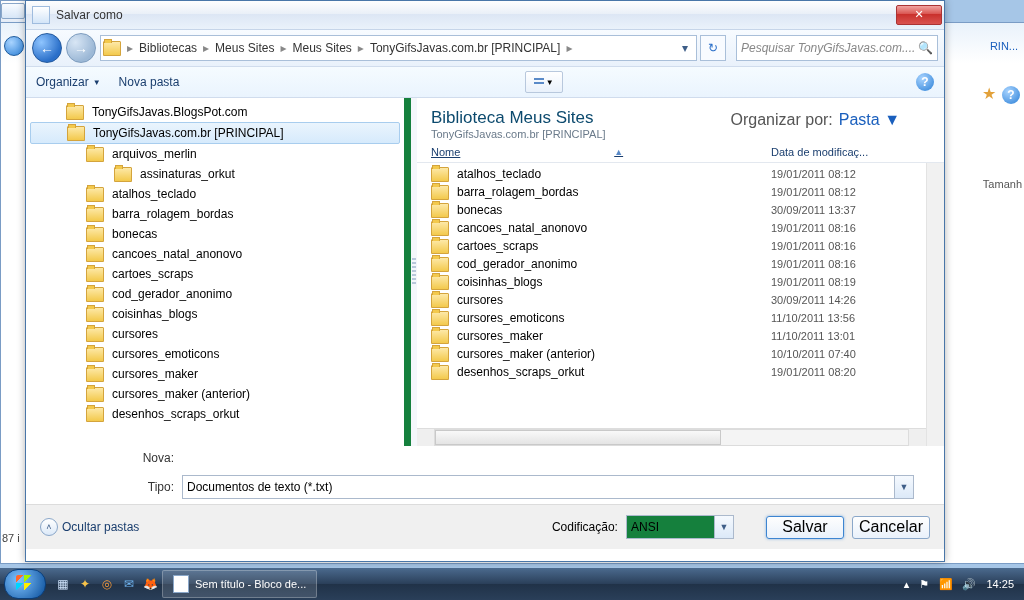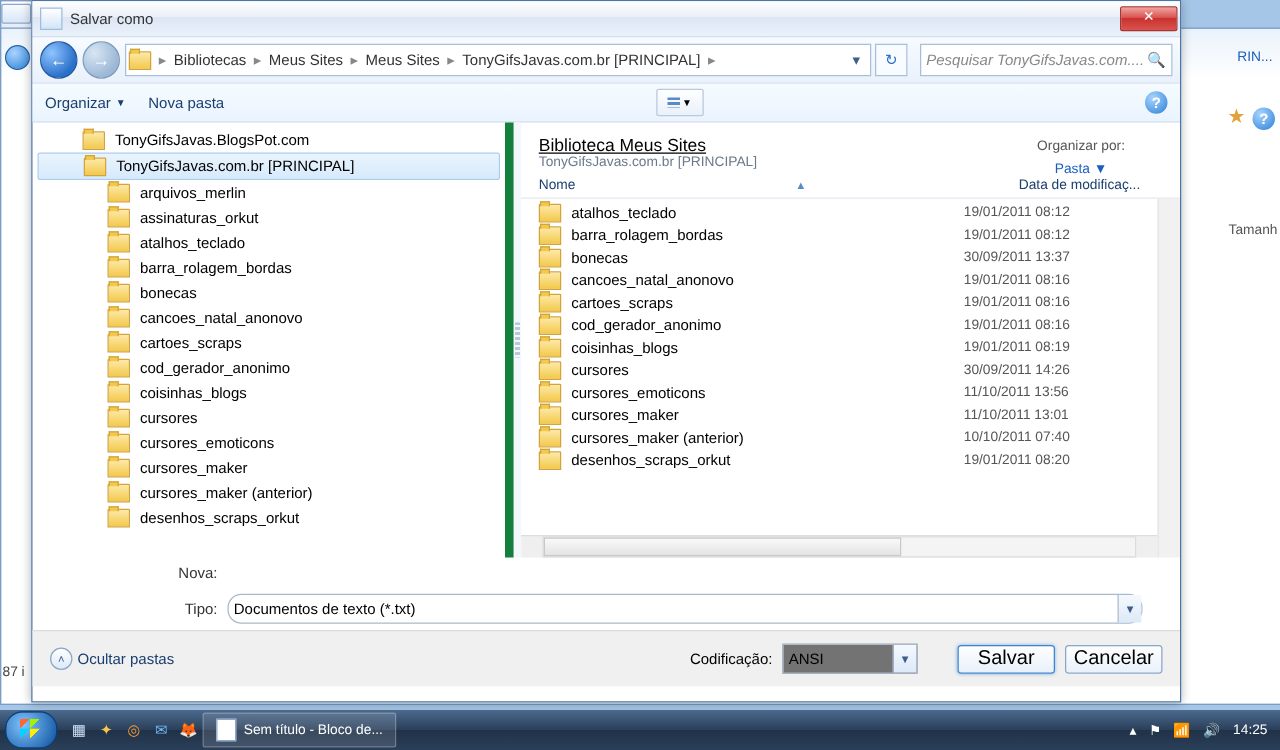--- a/index.html
+++ b/index.html
@@ -28,47 +28,47 @@
   .helpbtn{width:18px;height:18px;border-radius:50%;background:radial-gradient(circle at 35% 30%,#a9d4ff,#2a7fd6);color:#fff;display:flex;align-items:center;justify-content:center;font-weight:bold;margin-left:auto;}
   .viewbtn{width:36px;height:20px;border:1px solid #b8c8dd;border-radius:2px;background:linear-gradient(#fff,#e9f1fb);margin-left:auto;margin-right:8px;display:flex;align-items:center;justify-content:center;gap:2px;}
   .viewbtn .bars{width:10px;height:8px;background:repeating-linear-gradient(#5a8ac8 0 2px,transparent 2px 4px);}
   .body{display:flex;height:348px;}
   .tree{width:378px;border-right:7px solid #15803d;overflow:auto;padding:4px 0;}
   .tree-item{display:flex;align-items:center;height:20px;padding-left:10px;white-space:nowrap;}
   .tree-item.sel{background:linear-gradient(#eaf4fd,#d6eafc);border:1px solid #a8cdee;border-radius:2px;margin:0 4px;padding-left:6px;}
   .tree-item .lbl{margin-left:4px;}
   .content{flex:1;display:flex;flex-direction:column;}
   .libhdr{padding:10px 14px 6px;}
-  .libhdr .big{color:#000000;font-size:14px;text-decoration:underline;}
+  .libhdr .big{color:#0c4a6e;font-size:17px;}
   .libhdr .sub{color:#6a7a8a;font-size:11px;}
-  .orgby{position:absolute;right:44px;top:110px;font-size:11px;color:#555;display:flex;align-items:center;gap:6px;flex-direction:column;}
+  .orgby{position:absolute;right:44px;top:110px;font-size:16px;color:#555;display:flex;gap:6px;}
   .orgby .link{color:#1a5fbd;}
   .cols{display:flex;border-bottom:1px solid #e3e8ef;padding:0 0 4px 14px;font-size:11px;color:#1a3e6e;}
-  .cols .c1{width:384px;display:flex;align-items:center;gap:6px;}
+  .cols .c1{width:340px;display:flex;align-items:center;gap:6px;text-decoration:underline;}
   .cols .c2{flex:1;}
   .cols .sort{font-size:9px;color:#5a8ac8;}
   .list{flex:1;overflow:auto;padding:2px 0 2px 14px;}
   .row{display:flex;align-items:center;height:18px;}
   .row .c1{width:340px;display:flex;align-items:center;}
   .row .c2{flex:1;color:#555;font-size:11px;}
   .hscroll{height:17px;background:#efefef;border-top:1px solid #ddd;display:flex;align-items:center;}
   .hscroll .trk{flex:1;height:15px;background:#f4f4f4;border:1px solid #dcdcdc;position:relative;margin:0 17px;}
   .hscroll .thumb{position:absolute;left:0;top:0;bottom:0;width:60%;background:linear-gradient(#f9f9f9,#e4e4e4);border:1px solid #c9c9c9;}
   .splitter{width:6px;background:#f4f7fb;display:flex;align-items:center;justify-content:center;}
   .splitter .grip{width:4px;height:28px;background:repeating-linear-gradient(#b8c7da 0 2px,transparent 2px 4px);}
   .formrow{display:flex;align-items:center;padding:5px 30px 5px 0;}
   .formrow .lbl{width:148px;text-align:right;padding-right:8px;color:#333;}
   .formrow input[type=text],.formrow .combo{flex:1;height:22px;border:1px solid #abb9cc;padding:0 4px;font-family:inherit;font-size:12px;background:#fff;}
-  .combo{display:flex;align-items:center;position:relative;border-radius:11px;}
+  .combo{display:flex;align-items:center;position:relative;}
   .combo .arrow{position:absolute;right:0;top:0;bottom:0;width:18px;background:linear-gradient(#f5f9fe,#dce9f8);border-left:1px solid #abb9cc;display:flex;align-items:center;justify-content:center;color:#3e5e88;font-size:9px;}
   .bottom{background:#f0f0f0;border-top:1px solid #dcdcdc;padding:10px 14px;display:flex;align-items:center;}
   .hidefolders{color:#1a3e6e;display:flex;align-items:center;gap:4px;}
   .hidefolders .circ{width:16px;height:16px;border-radius:50%;border:1px solid #8aa7c9;background:linear-gradient(#fff,#dce9f8);display:flex;align-items:center;justify-content:center;color:#3e5e88;font-size:9px;}
   .enclbl{margin-left:auto;margin-right:8px;}
-  .enccombo{width:98px;height:22px;border:1px solid #abb9cc;background:#737373;display:flex;align-items:center;padding:0 4px;position:relative;margin-right:24px;}
+  .enccombo{width:98px;height:22px;border:1px solid #abb9cc;background:#15803d;display:flex;align-items:center;padding:0 4px;position:relative;margin-right:24px;}
   .enccombo .arrow{position:absolute;right:0;top:0;bottom:0;width:18px;background:linear-gradient(#f5f9fe,#dce9f8);border-left:1px solid #abb9cc;display:flex;align-items:center;justify-content:center;color:#3e5e88;font-size:9px;}
   .btn{min-width:78px;height:23px;border:1px solid #8aa7c9;border-radius:3px;background:linear-gradient(#fefefe,#e9f1fb);margin-left:8px;font-family:inherit;font-size:16px;}
   .btn.primary{border-color:#3d85d1;box-shadow:0 0 3px rgba(61,133,209,.6);}
   
   .taskbar{position:absolute;left:0;right:0;bottom:0;height:32px;background:linear-gradient(#4b6a8e,#2a3f59 50%,#203248 51%,#2a3f59);display:flex;align-items:center;padding:0 4px;color:#fff;}
   .start{width:40px;height:28px;border-radius:14px;background:radial-gradient(circle at 35% 35%,#7fc3ff,#0a4e9a);border:1px solid #0a3e7a;margin-right:6px;position:relative;}
   .start::before{content:"";position:absolute;left:11px;top:5px;width:16px;height:16px;background:
     linear-gradient(135deg,#f25022 48%,transparent 49%) 0 0/8px 8px no-repeat,
     linear-gradient(135deg,#7fba00 48%,transparent 49%) 8px 0/8px 8px no-repeat,
     linear-gradient(135deg,#00a4ef 48%,transparent 49%) 0 8px/8px 8px no-repeat,
@@ -155,21 +155,21 @@
           <span class="lbl">TonyGifsJavas.BlogsPot.com</span>
         </div>
         <div class="tree-item sel" style="padding-left: 36px;">
           <span class="folder-icon"></span>
           <span class="lbl">TonyGifsJavas.com.br [PRINCIPAL]</span>
         </div>
         <div class="tree-item" style="padding-left: 60px;">
           <span class="folder-icon"></span>
           <span class="lbl">arquivos_merlin</span>
         </div>
-        <div class="tree-item" style="padding-left: 60px;">
+        <div class="tree-item" style="padding-left: 60px; margin-left: 28px;">
           <span class="folder-icon"></span>
           <span class="lbl">assinaturas_orkut</span>
         </div>
         <div class="tree-item" style="padding-left: 60px;">
           <span class="folder-icon"></span>
           <span class="lbl">atalhos_teclado</span>
         </div>
         <div class="tree-item" style="padding-left: 60px;">
           <span class="folder-icon"></span>
           <span class="lbl">barra_rolagem_bordas</span>

